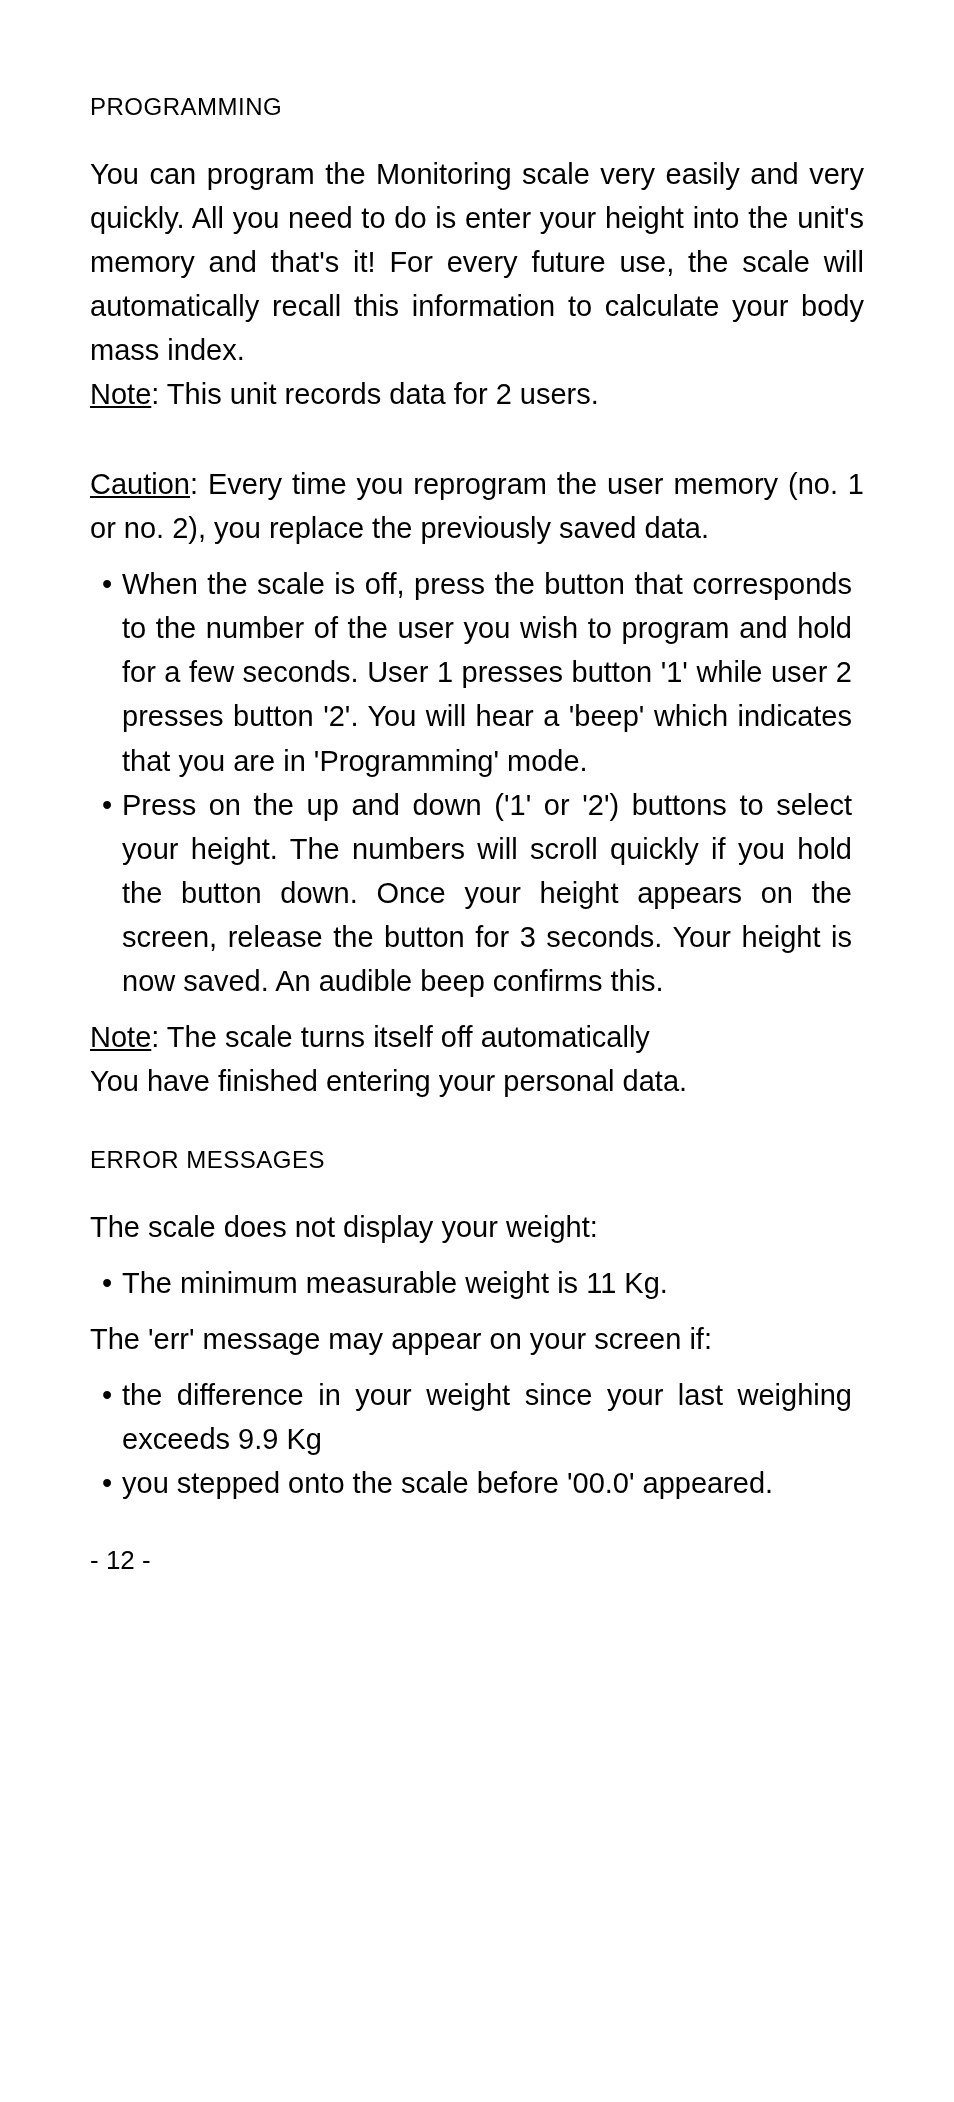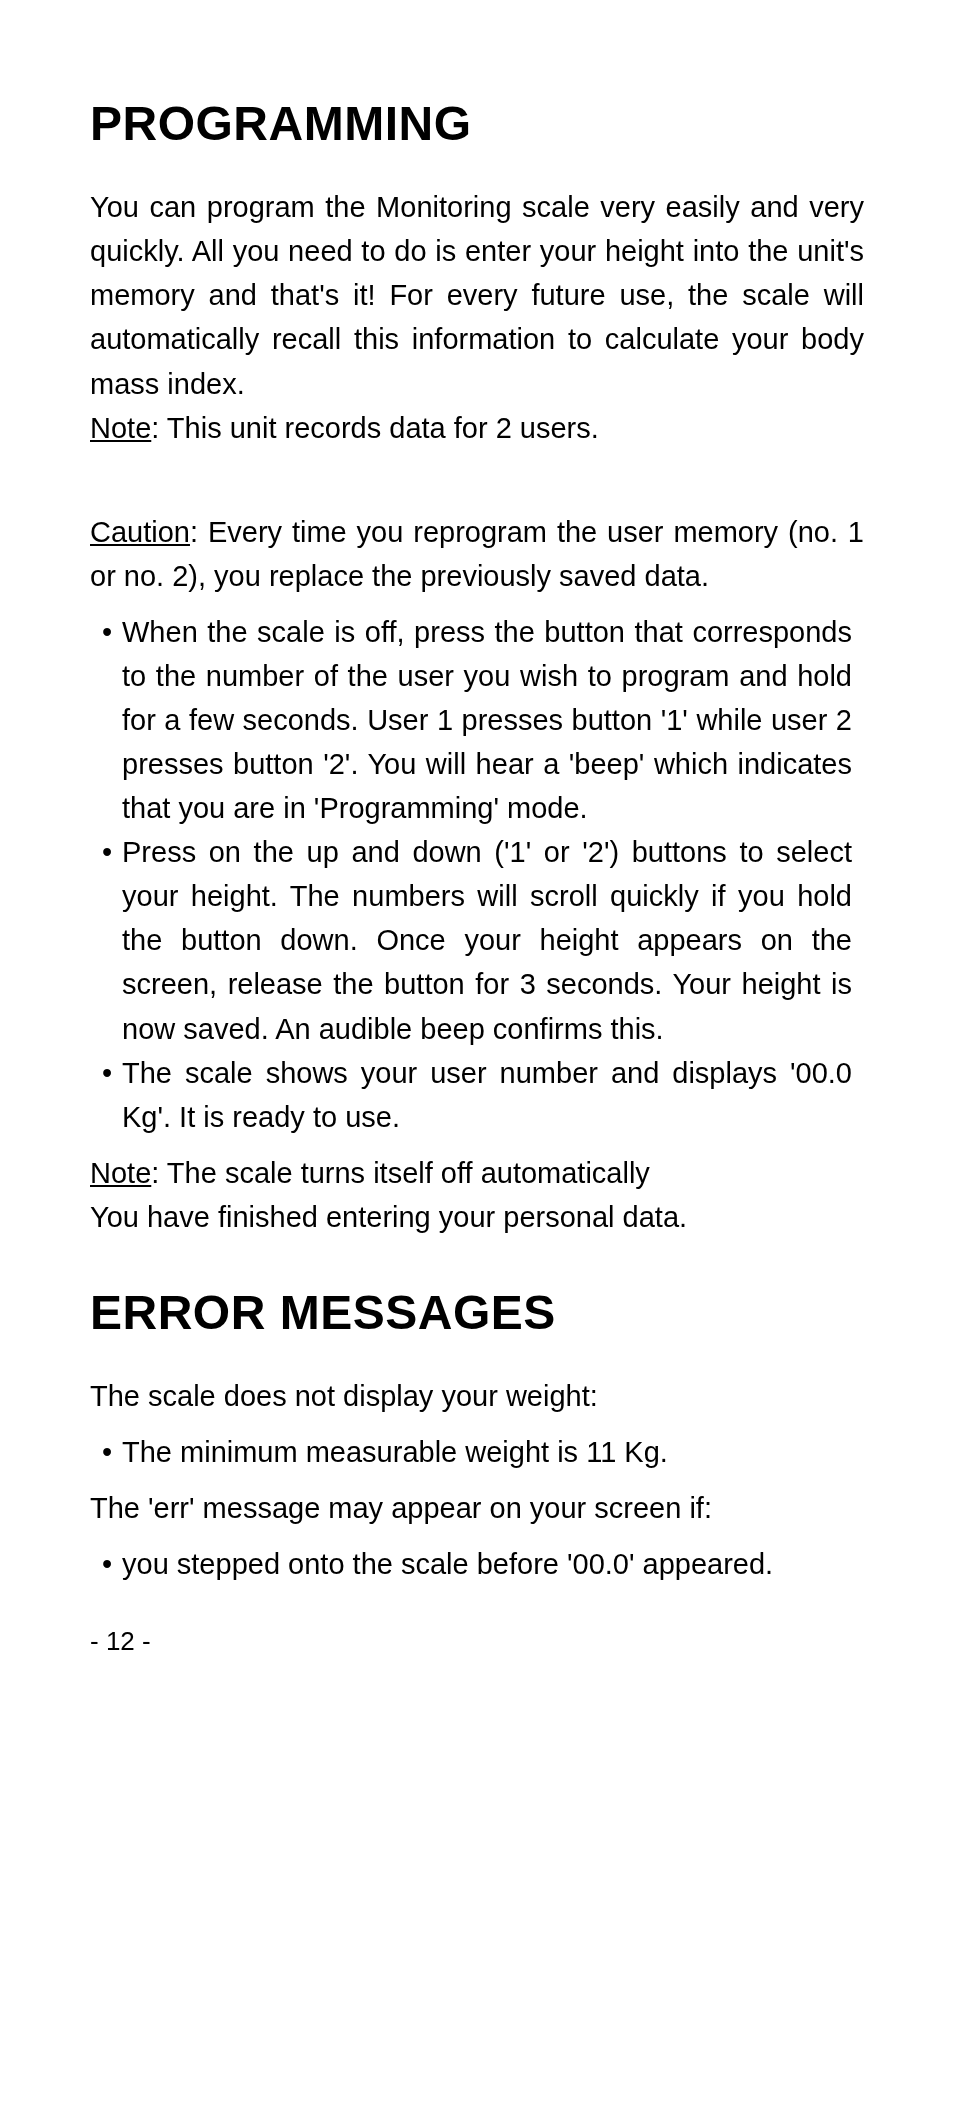--- a/index.html
+++ b/index.html
@@ -5,33 +5,33 @@
     * { box-sizing: border-box; margin: 0; padding: 0; }
     body {
       font-family: "Myriad Pro", "Segoe UI", -apple-system, Arial, sans-serif;
       background: #fff;
       color: #000;
       width: 954px;
       padding: 90px 90px 60px 90px;
       line-height: 1.4;
     }
     h2 {
-      font-weight: 700;
-      font-size: 48px;
+      font-weight: 400;
+      font-size: 24px;
       letter-spacing: 0.5px;
       margin-bottom: 28px;
     }
     .h2-spaced { margin-top: 40px; }
     p, li {
       font-size: 29px;
       line-height: 1.52;
     }
     .justify { text-align: justify; }
     p.block { margin: 0; }
-    p.gap-top { margin-top: 60px; }
+    p.gap-top { margin-top: 46px; }
     .underline { text-decoration: underline; }
     ul.bullets {
       list-style: none;
       margin: 12px;
       padding: 0;
     }
     ul.bullets li {
       position: relative;
       padding-left: 20px;
       text-align: justify;
@@ -63,34 +63,34 @@
   <span class="underline">Note</span><span>: This unit records data for 2 users.</span>
 </p>
 
 <p class="block justify gap-top">
   <span class="underline">Caution</span><span>: Every time you reprogram the user memory (no. 1 or no. 2), you replace the previously saved data.</span>
 </p>
 
 <ul class="bullets section-gap">
   <li>When the scale is off, press the button that corresponds to the number of the user you wish to program and hold for a few seconds. User 1 presses button '1' while user 2 presses button '2'. You will hear a 'beep' which indicates that you are in 'Programming' mode.</li>
   <li>Press on the up and down ('1' or '2') buttons to select your height. The numbers will scroll quickly if you hold the button down. Once your height appears on the screen, release the button for 3 seconds. Your height is now saved. An audible beep confirms this.</li>
-  <li>The scale shows your user number and displays '00.0 Kg'. It is ready to use.</li>
 </ul>
 
 <p class="block">
   <span class="underline">Note</span><span>: The scale turns itself off automatically</span>
 </p>
 
 <p class="block after-para-gap">You have finished entering your personal data.</p>
 
 <h2 class="h2-spaced">ERROR MESSAGES</h2>
 
 <p class="block">The scale does not display your weight:</p>
 <ul class="bullets">
   <li>The minimum measurable weight is 11 Kg.</li>
 </ul>
 
 <p class="block after-para-gap">The 'err' message may appear on your screen if:</p>
 <ul class="bullets">
+  <li>the difference in your weight since your last weighing exceeds 9.9 Kg</li>
   <li>you stepped onto the scale before '00.0' appeared.</li>
 </ul>
 
 <p class="page-number">- 12 -</p>
 
 </body></html>

